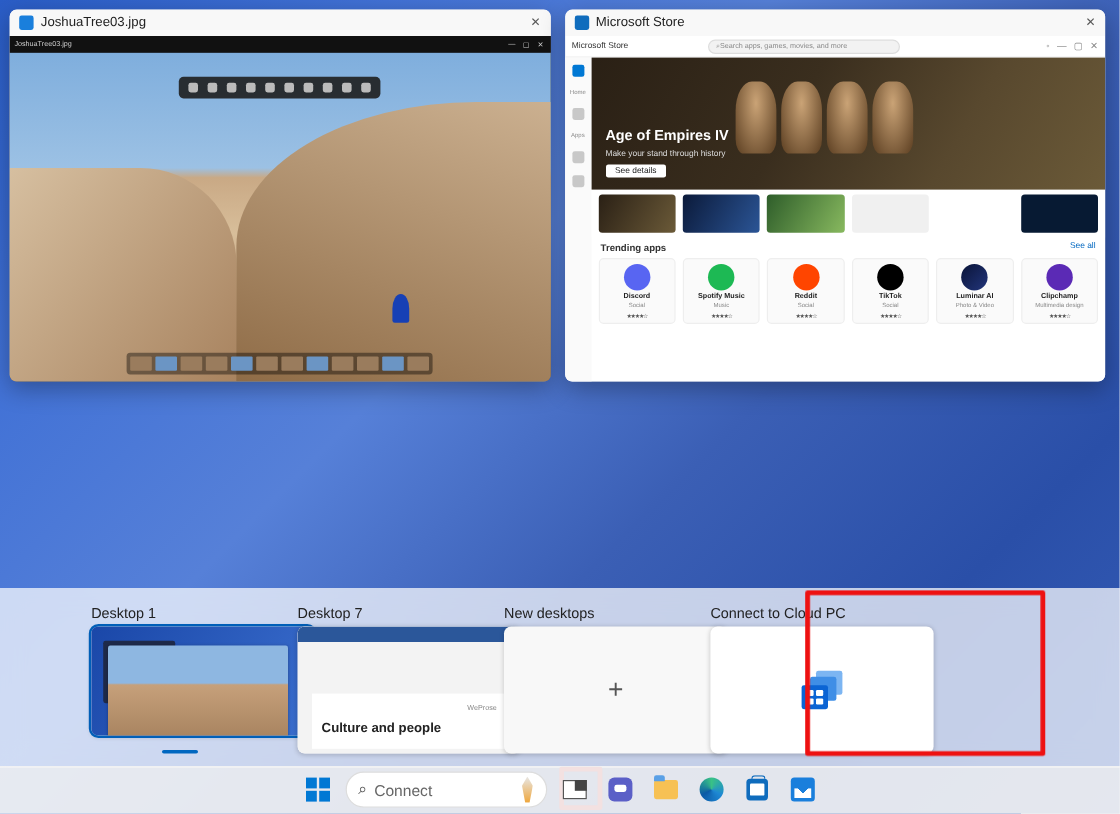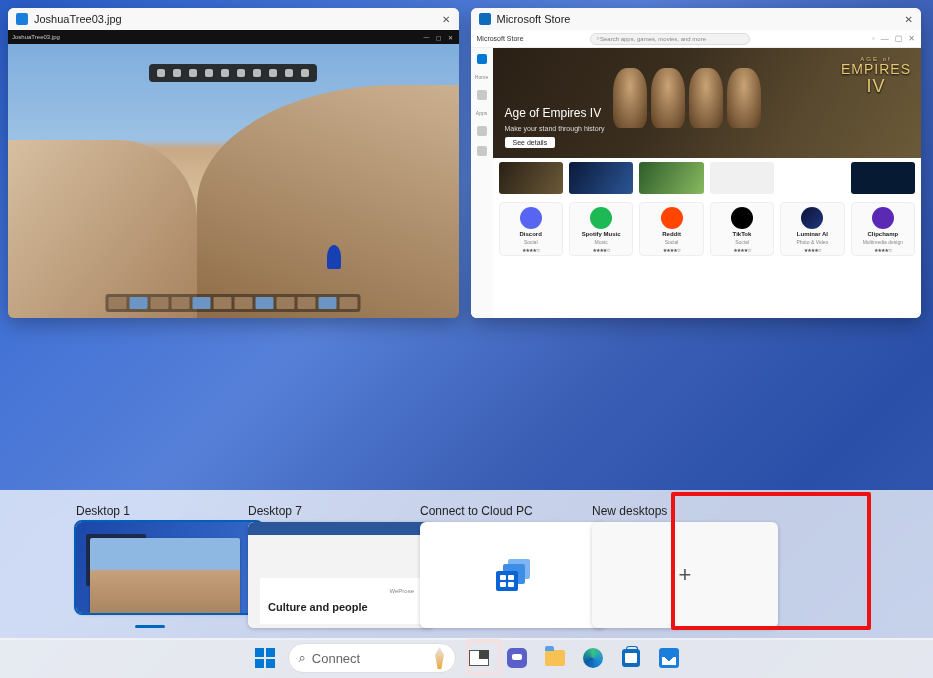--- a/index.html
+++ b/index.html
@@ -69,21 +69,21 @@
 .store-content { flex:1; display:flex; }
 .store-nav { width:22px; background:#fafafa; display:flex; flex-direction:column; align-items:center; padding-top:6px; gap:10px; }
 .store-nav .nicon { width:10px; height:10px; border-radius:2px; background:#c8c8c8; }
 .store-nav .nicon.active { background:#0078d4; }
 .store-nav .nlabel { font-size:5px; color:#888; }
 .store-main { flex:1; display:flex; flex-direction:column; }
 .hero {
   height: 110px; position: relative; overflow: hidden;
   background: linear-gradient(120deg, #2a2015, #3a2e1e 40%, #58482e 70%, #6b5a38);
 }
-.hero-title { position:absolute; left:12px; bottom:38px; color:#fff; font-size:12px; font-weight:400; }
+.hero-title { position:absolute; left:12px; bottom:38px; color:#fff; font-size:12px; font-weight:700; }
 .hero-sub { position:absolute; left:12px; bottom:26px; color:#ddd; font-size:7px; }
 .hero-btn { position:absolute; left:12px; bottom:10px; background:#fff; color:#222; font-size:7px; padding:2px 8px; border-radius:2px; }
 .hero-logo {
   position:absolute; right:10px; top:8px; color:#e7c874; font-family: "Times New Roman", serif;
   text-align:center; font-size:14px; line-height:1; text-shadow:0 1px 2px #000; letter-spacing:1px;
 }
 .hero-logo small{ display:block; font-size:6px; letter-spacing:2px; }
 .hero-faces { position:absolute; left:120px; top:20px; display:flex; gap:4px; }
 .hero-faces .face { width:34px; height:60px; background: radial-gradient(ellipse at 50% 30%, #caa376, #5a3d20); border-radius: 40% 40% 20% 20%; }
 .hero-carousel { height:40px; display:flex; gap:6px; padding:4px 6px; background:#fff; }
@@ -260,37 +260,36 @@
           <span class="nicon"></span>
         </div>
         <div class="store-main">
           <div class="hero">
             <div class="hero-faces">
                 <span class="face"></span>
                 <span class="face"></span>
                 <span class="face"></span>
                 <span class="face"></span>
               </div>
-            <div class="hero-logo">
-              <small>AGE of</small>
-              <span>EMPIRES</span>
-              <span style="display:block; font-size:18px;">IV</span>
-            </div>
             <div class="hero-title">Age of Empires IV</div>
             <div class="hero-sub">Make your stand through history</div>
             <div class="hero-btn">See details</div>
           </div>
           <div class="hero-carousel">
             <div class="slide s0"></div>
             <div class="slide s1"></div>
             <div class="slide s2"></div>
             <div class="slide s3"></div>
             <div class="slide s4"></div>
             <div class="slide s5"></div>
           </div>
+          <div class="store-section-title">
+            <span>Trending apps</span>
+            <span class="seeall">See all</span>
+          </div>
           <div class="trending-row">
             <div class="app-tile">
               <span class="aicon ic-discord"></span>
               <span class="aname">Discord</span>
               <span class="acat">Social</span>
               <span class="stars">★★★★☆</span>
             </div>
             <div class="app-tile">
               <span class="aicon ic-spotify"></span>
               <span class="aname">Spotify Music</span>
@@ -344,45 +343,45 @@
   <div class="desk-col">
     <span class="desk-label">Desktop 7</span>
     <div class="desk-thumb">
       <div class="d2bg">
         <div class="ribbon"></div>
         <div class="page">
           <small>WeProse</small>
           <span>Culture and people</span>
         </div>
       </div>
+    </div>
+  </div>
+
+  <div class="desk-col">
+    <span class="desk-label">New desktops</span>
+    <div class="desk-thumb desk-new">
+      <span class="plus">+</span>
     </div>
   </div>
 
   <div class="desk-col">
     <span class="desk-label">Connect to Cloud PC</span>
     <div class="desk-thumb desk-cloud">
       <div class="cloud-icon-stack">
         <span class="sq sq1"></span>
           <span class="sq sq2"></span>
         <span class="sq sq3">
             <i></i>
             <i></i>
             <i></i>
             <i></i>
           </span>
       </div>
     </div>
   </div>
-
-  <div class="desk-col">
-    <span class="desk-label">New desktops</span>
-    <div class="desk-thumb desk-new">
-      <span class="plus">+</span>
-    </div>
-  </div>
 </div>
 
 <div class="red-highlight hl-cloud"></div>
 <div class="red-highlight hl-taskview"></div>
 
 <div class="taskbar">
   <div class="tb-item">
     <span class="win-logo">
         <i></i>
         <i></i>

